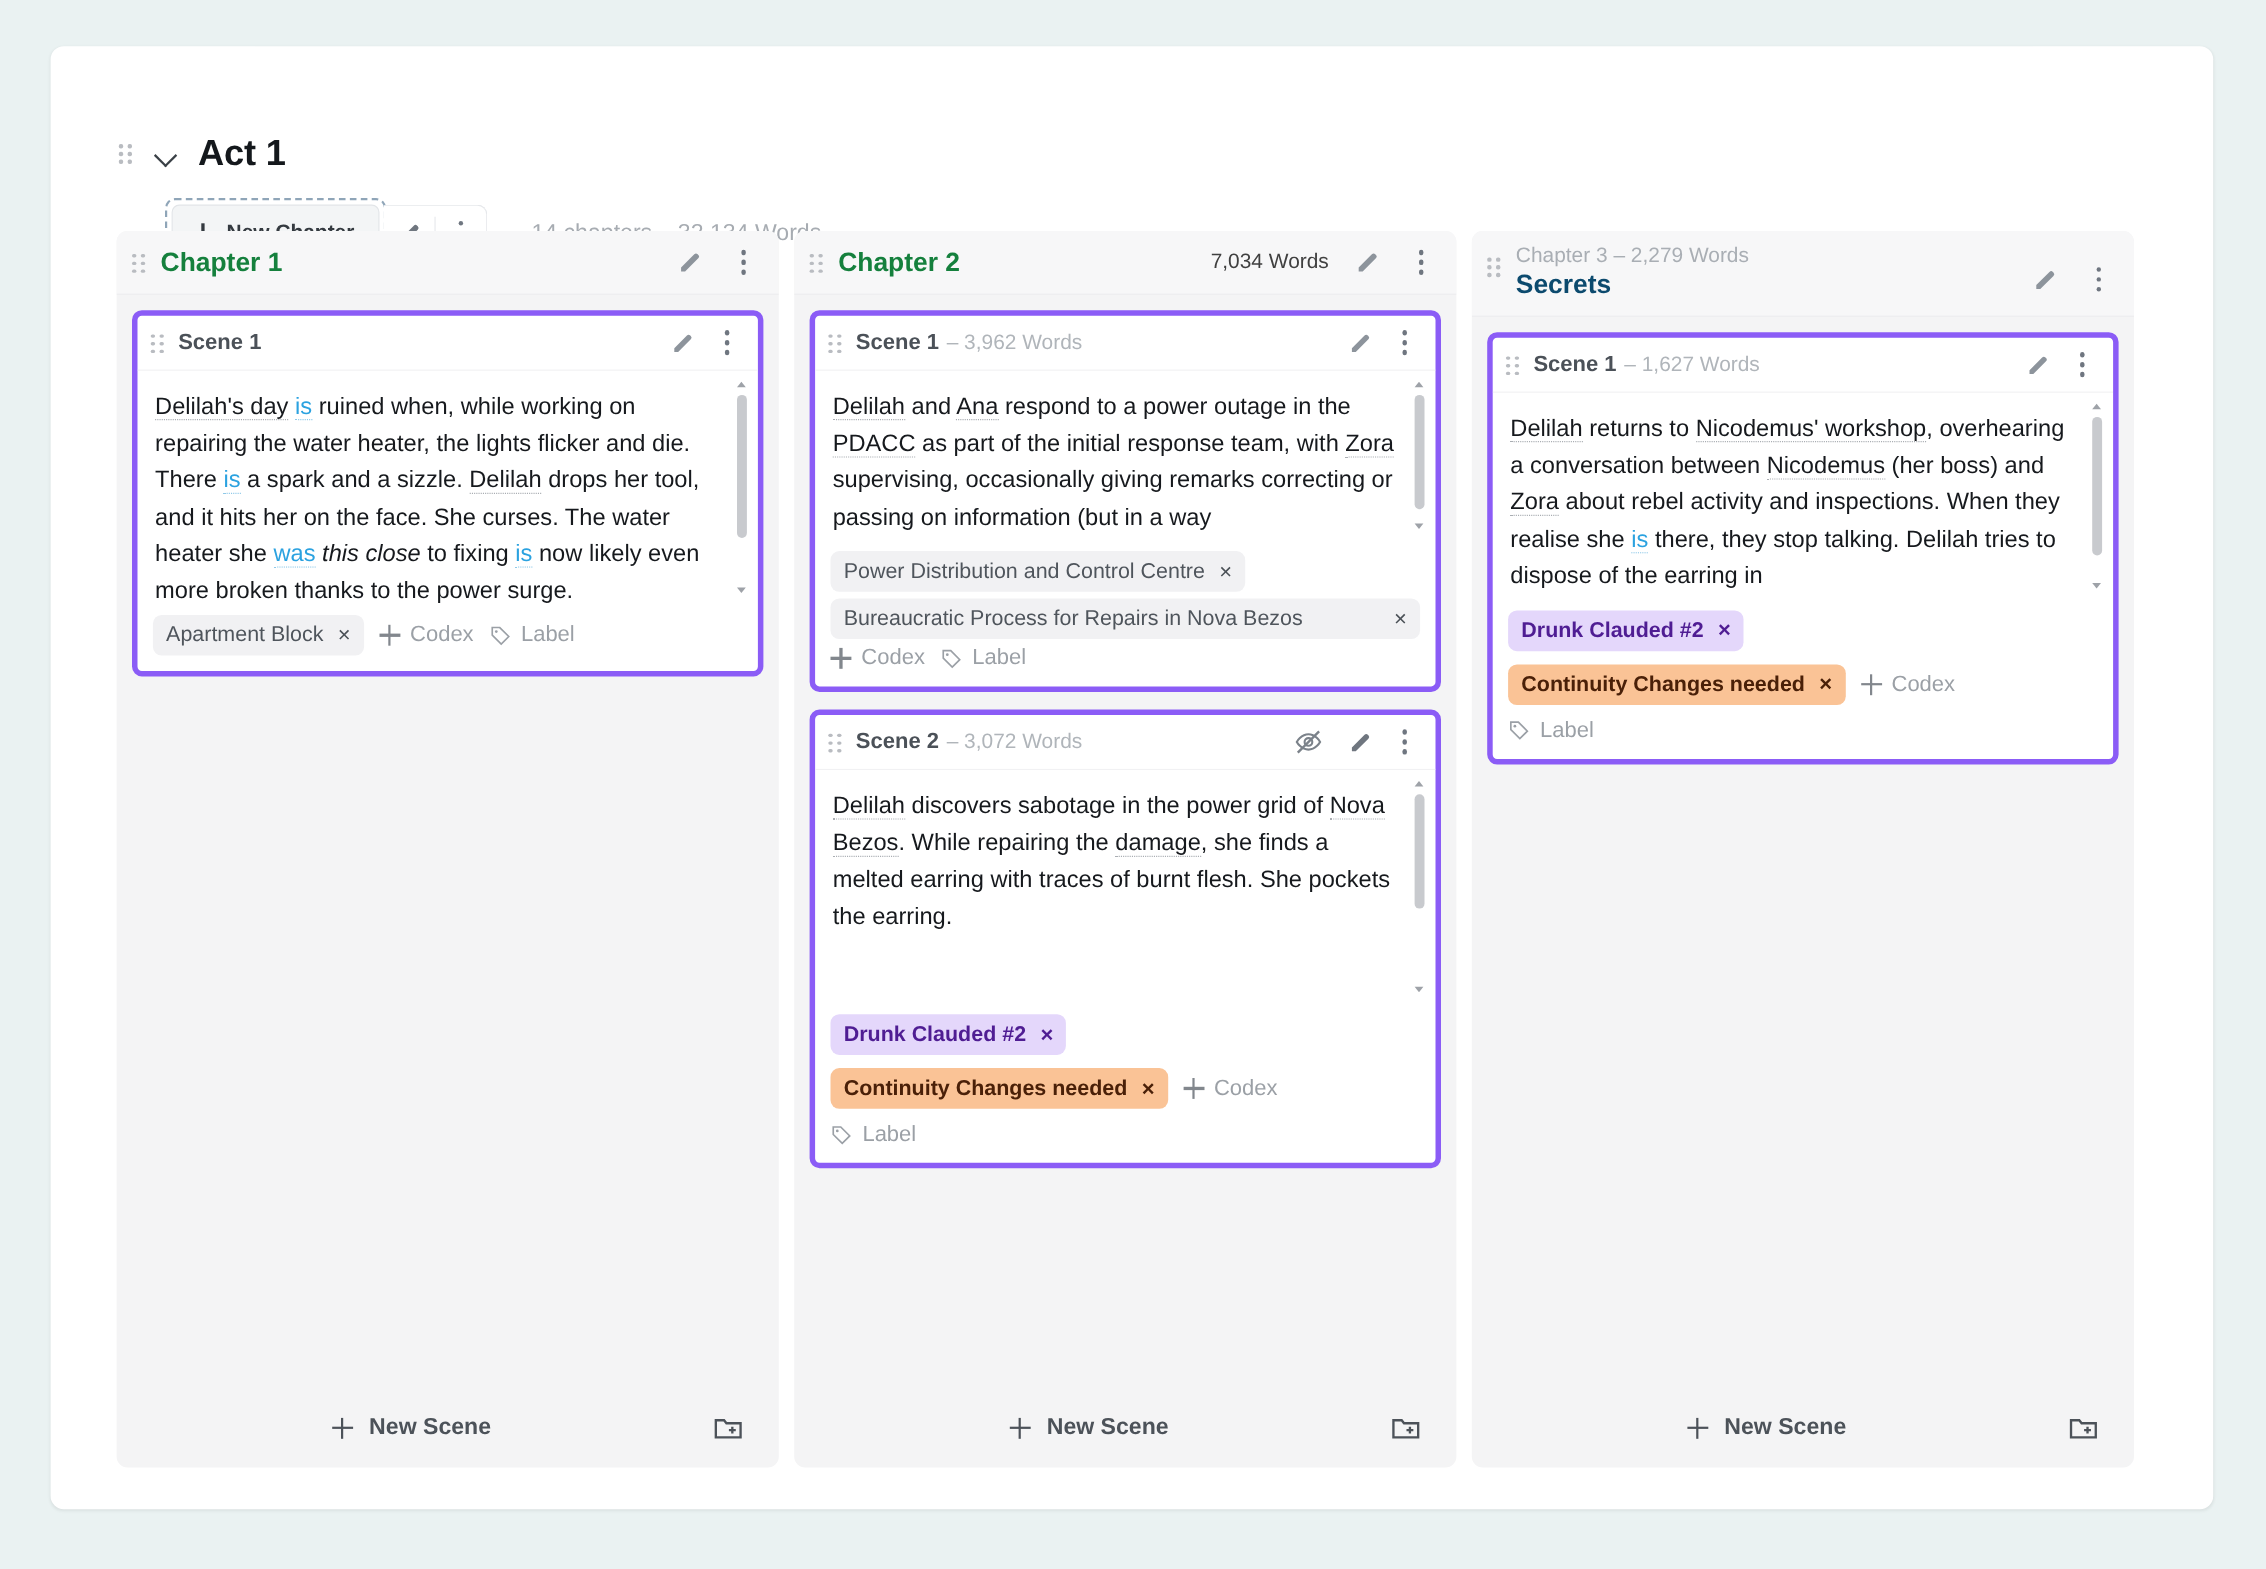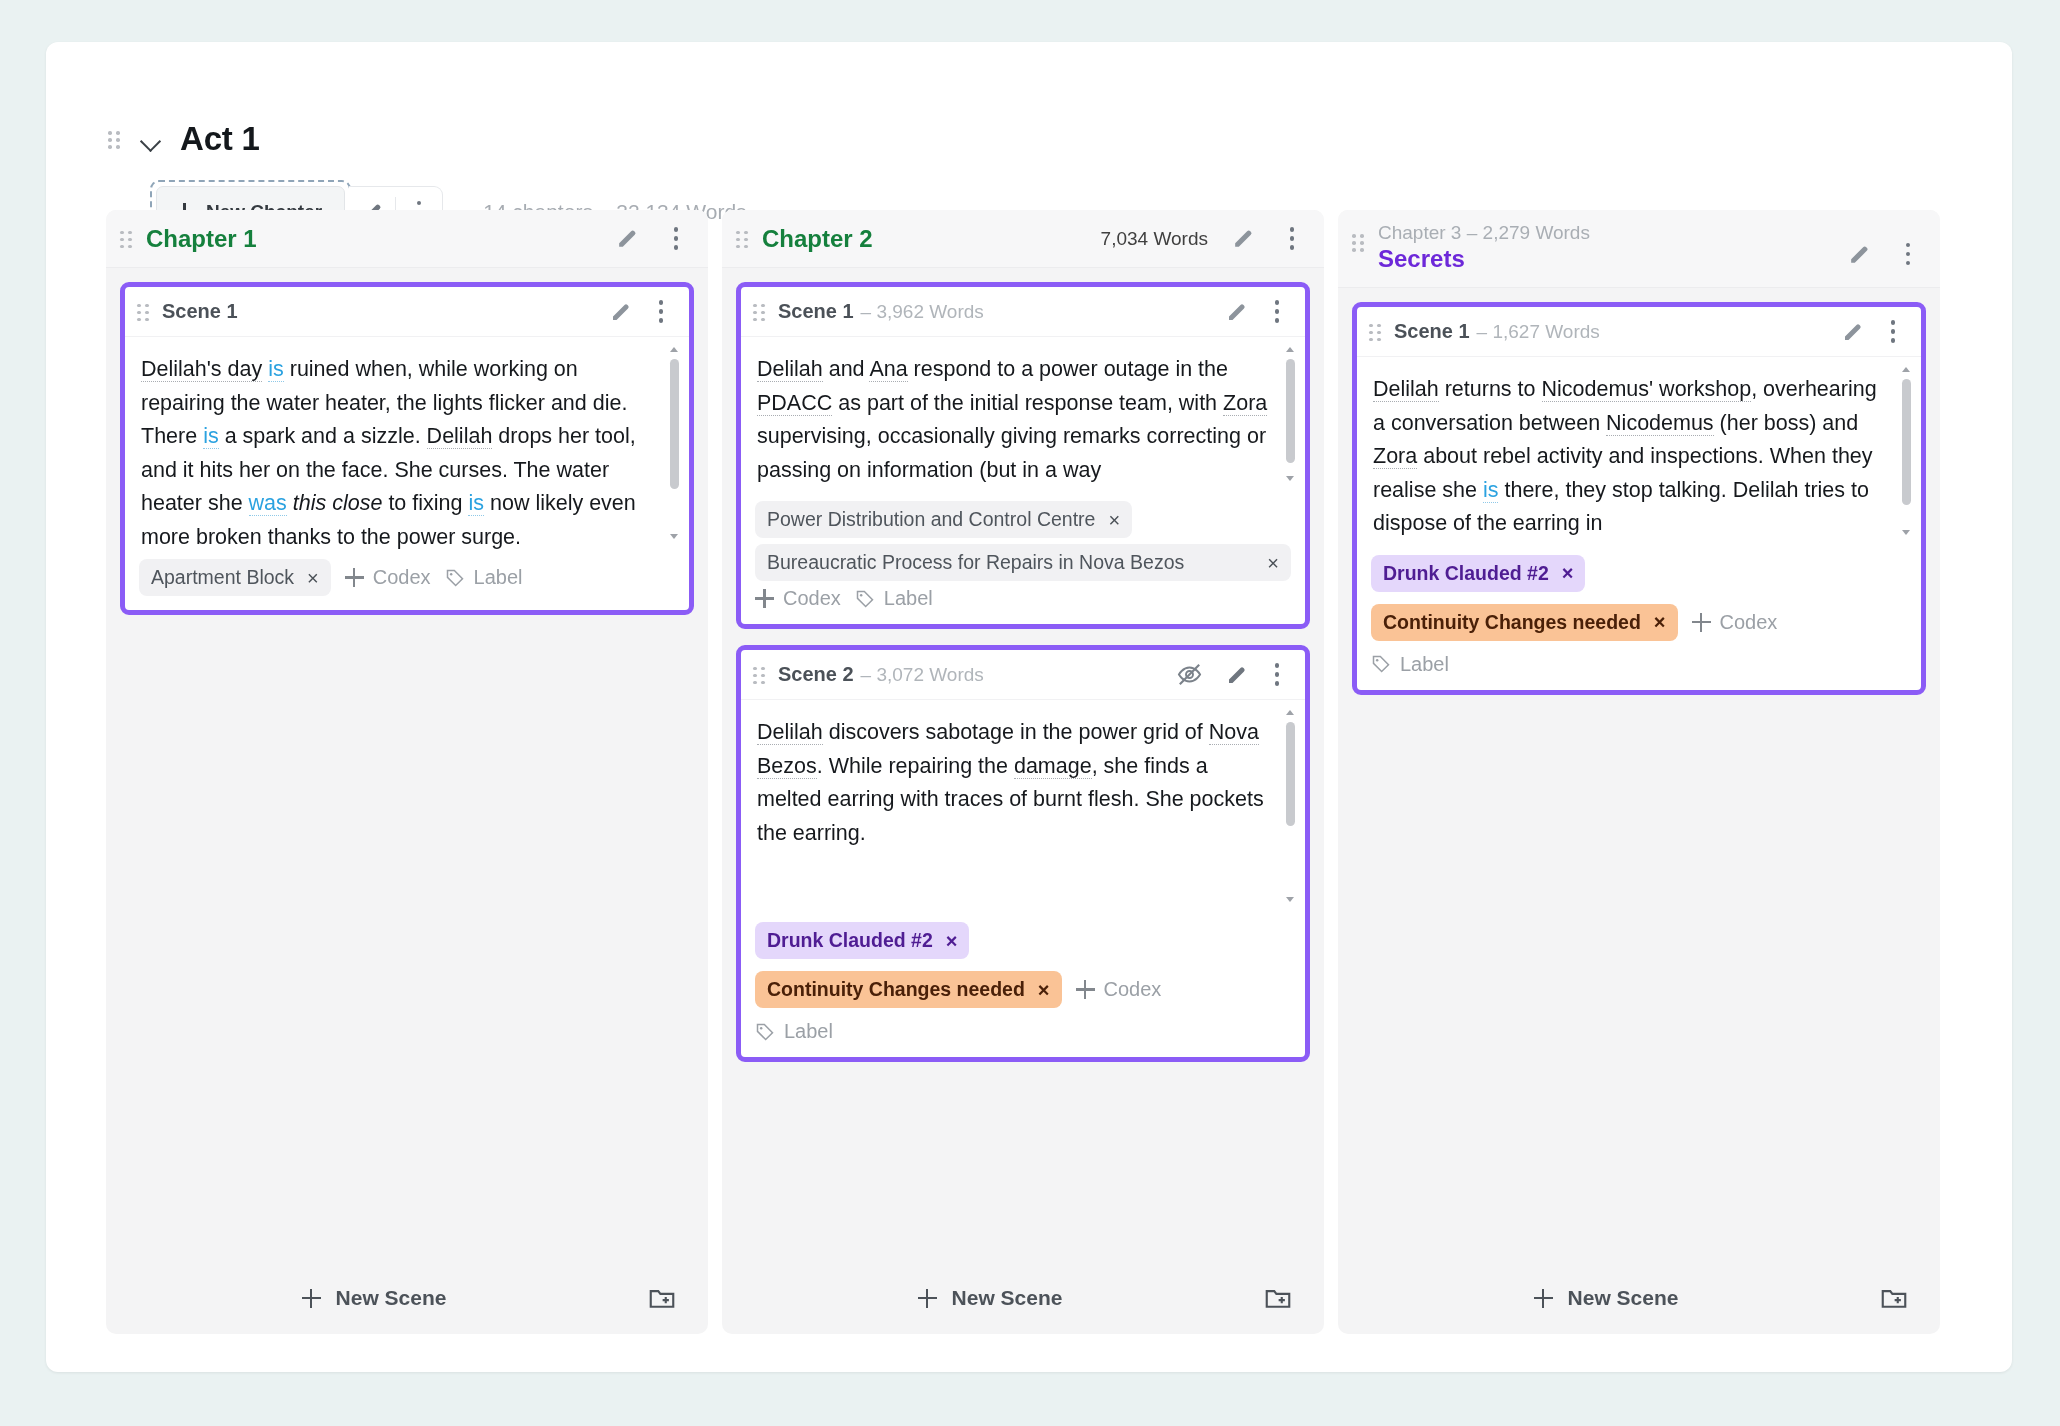--- a/index.html
+++ b/index.html
@@ -153,21 +153,21 @@
     flex: 0 0 auto;
   }
   .col-head.two-line { height: 78px; align-items: flex-start; padding-top: 12px; }
   .col-title {
     font-size: 24px; font-weight: bold; color: #15803d;
   }
   .col-head .spacer { flex: 1 1 auto; }
   .col-words { font-size: 19px; color: #404040; }
   .col-titlebox { display:flex; flex-direction:column; gap:1px; }
   .col-sub { font-size: 19px; color: #a9aeb4; line-height: 1.15; }
-  .col-name2 { font-size: 24px; font-weight: bold; color: #6d28d9; line-height:1.15; }
+  .col-name2 { font-size: 24px; font-weight: bold; color: #0c4a6e; line-height:1.15; }
 
   .col-body {
     flex: 1 1 auto;
     padding: 14px;
     display: flex; flex-direction: column; gap: 16px;
     overflow: hidden;
   }
 
   
   .scene {

